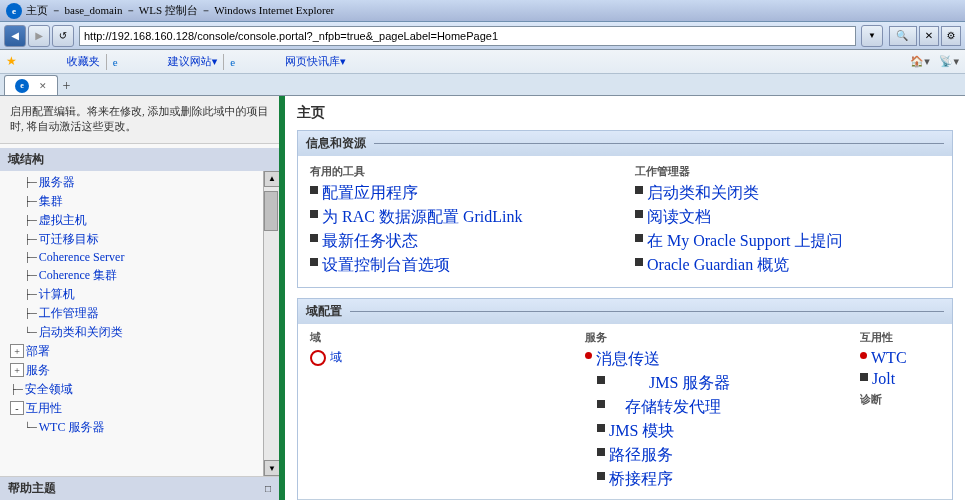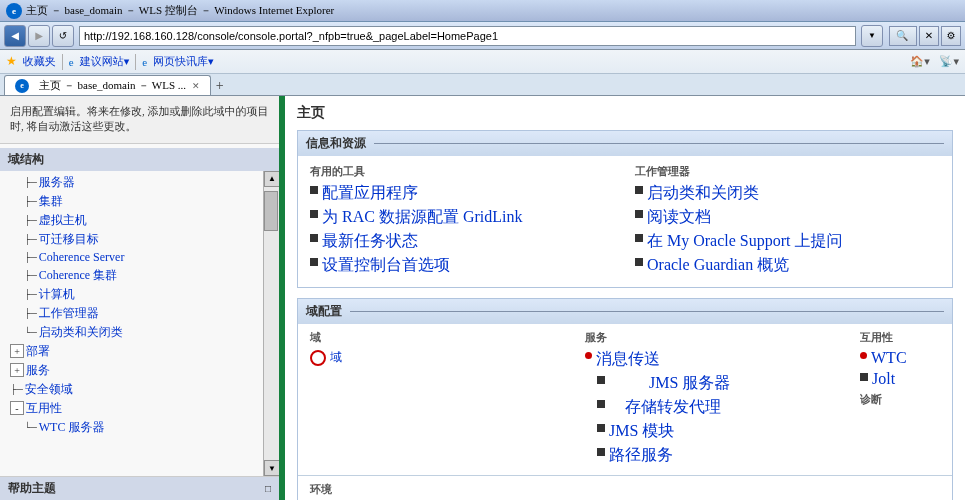--- a/index.html
+++ b/index.html
@@ -56,21 +56,21 @@
       background: linear-gradient(to bottom, #f0f4f8, #e4ecf4);
       height: 24px;
       display: flex;
       align-items: center;
       padding: 0 6px;
       gap: 6px;
       border-bottom: 1px solid #b0c0d0;
       font-size: 11px;
     }
     .fav-item {
-      display: flex; align-items: center; gap: 2px; color: #0033cc; cursor: pointer; text-decoration: none;
+      display: flex; align-items: center; gap: 2px; color: #0033cc; cursor: pointer; text-decoration: none; margin-left: 44px;
     }
     .fav-star { color: #ffaa00; font-size: 12px; }
     .fav-separator { width: 1px; height: 16px; background: #b0b0b0; }
 
     
     .tab-bar {
       background: #d8e4f0;
       height: 22px;
       display: flex;
       align-items: flex-end;
@@ -250,21 +250,20 @@
   <span class="fav-star" style="color:#0066cc; font-size:11px;">e</span>
   <span class="fav-item">网页快讯库▾</span>
   <div style="flex:1"></div>
   <div style="display:flex;align-items:center;gap:3px;color:#555;font-size:11px;">🏠▾</div>
   <div style="display:flex;align-items:center;gap:2px;color:#555;font-size:11px; margin-left:4px;">📡▾</div>
 </div>
 
 <div class="tab-bar">
   <div class="tab active">
     <span class="browser-icon" style="width:14px;height:14px;font-size:8px;">e</span>
-    <span>主页 － base_domain － WLS ...</span>
     <span class="tab-close">✕</span>
   </div>
   <div class="tab-new">+</div>
 </div>
 
 <div class="main-area">
 
   <div class="sidebar">
     <div class="sidebar-top">
       <span>启用配置编辑。将来在修改, 添加或删除此域中的项目时, 将自动激活这些更改。</span>
@@ -425,20 +424,24 @@
             <a>存储转发代理</a>
           </div>
           <div class="link-item" style="padding-left:12px;">
             <span class="link-bullet"></span>
             <a>JMS 模块</a>
           </div>
           <div class="link-item" style="padding-left:12px;">
             <span class="link-bullet"></span>
             <a>路径服务</a>
           </div>
+          <div class="link-item" style="padding-left:12px;">
+            <span class="link-bullet"></span>
+            <a>桥接程序</a>
+          </div>
         </div>
 
         <div style="overflow:hidden;">
           <div class="sub-section-title" style="white-space:nowrap; overflow:hidden;">互用性</div>
           <div class="link-item">
             <span class="link-bullet-circle"></span>
             <a style="color:#0033cc; text-decoration:none;">WTC</a>
           </div>
           <div class="link-item">
             <span class="link-bullet"></span>

